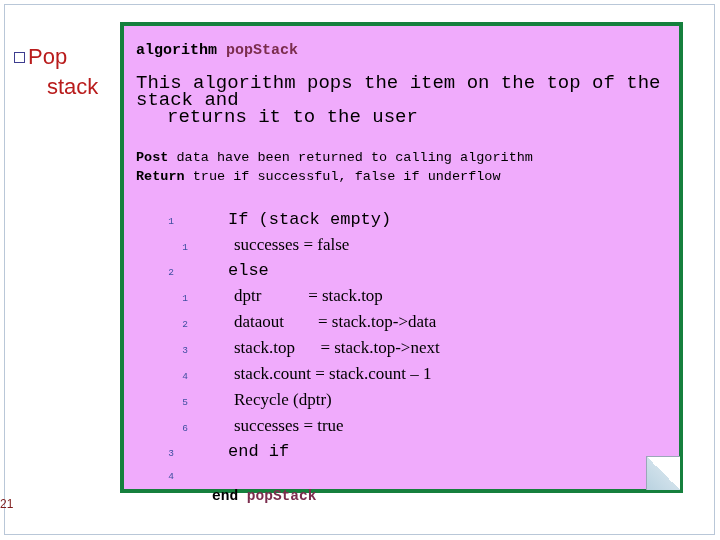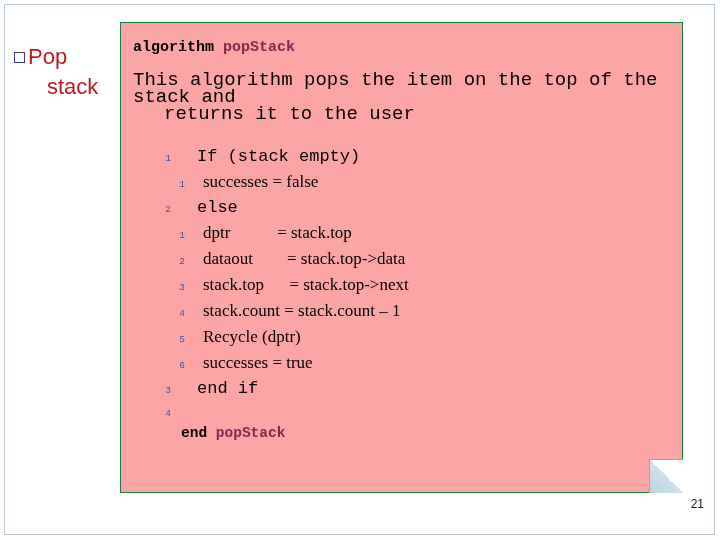--- a/index.html
+++ b/index.html
@@ -51,22 +51,22 @@
     margin-left: 33px;
   }
 
   
   .code-card {
     position: absolute;
     left: 120px;
     top: 22px;
     width: 563px;
     height: 471px;
-    background: #fca5a5;
-    border: 1px solid #15803d;
+    background: #f0abfc;
+    border: 4px solid #15803d;
     box-sizing: border-box;
   }
   .fold {
     position: absolute;
     right: -1px;
     bottom: -1px;
     width: 34px;
     height: 34px;
     background: linear-gradient(225deg, #ffffff 0%, #ffffff 50%, #cfe0ea 50%, #b9d2e0 100%);
     border-left: 1px solid #9aa7b8;
@@ -133,43 +133,44 @@
     padding-right: 10px;
     font-size: 9.5px;
     color: #3f4fa0;
     font-family: "Liberation Mono", monospace;
   }
   .num.inner {
     width: 52px;
   }
   .code {
     white-space: pre;
+    margin-left: 28px;
   }
   .line.lvl1 .code {
     padding-left: 16px;
   }
   .line.lvl2 .code {
     padding-left: 8px;
     font-family: Liberation Serif, serif;
   }
   .end-line .code {
     font-weight: bold;
   }
   .end-line .code .name {
     color: #7b2d4e;
   }
 
   .page-number {
     position: absolute;
     left: 0;
-    right: 16px;
+    right: 0;
     top: 497px;
-    text-align: right;
+    text-align: left;
     font-size: 12px;
-    color: #0f172a;
+    color: #7f1d1d;
     font-family: "Liberation Sans", sans-serif;
   }
 </style>
 </head>
 <body>
 
 <div class="slide-frame"></div>
 
 <div class="title-block">
   <span class="title-bullet"></span><span>Pop</span>
@@ -179,20 +180,24 @@
 <div class="code-card">
   <div class="code-inner">
 
     <div class="algo-heading"><span>algorithm </span><span class="name">popStack</span></div>
 
     <div class="desc">
       <span>This algorithm pops the item on the top of the stack and</span>
       <span class="desc-indent">returns it to the user</span>
     </div>
 
+    <div class="prepost">
+      <div><span class="kw">Post</span><span> data have been returned to calling algorithm</span></div>
+      <div><span class="kw">Return</span><span> true if successful, false if underflow</span></div>
+    </div>
 
     <div class="listing">
         <div class="line lvl1"><span class="num">1</span><span class="code">If (stack empty)</span></div>
         <div class="line lvl2"><span class="num inner">1</span><span class="code">successes = false</span></div>
         <div class="line lvl1"><span class="num">2</span><span class="code">else</span></div>
         <div class="line lvl2"><span class="num inner">1</span><span class="code">dptr           = stack.top</span></div>
         <div class="line lvl2"><span class="num inner">2</span><span class="code">dataout        = stack.top-&gt;data</span></div>
         <div class="line lvl2"><span class="num inner">3</span><span class="code">stack.top      = stack.top-&gt;next</span></div>
         <div class="line lvl2"><span class="num inner">4</span><span class="code">stack.count = stack.count – 1</span></div>
         <div class="line lvl2"><span class="num inner">5</span><span class="code">Recycle (dptr)</span></div>

